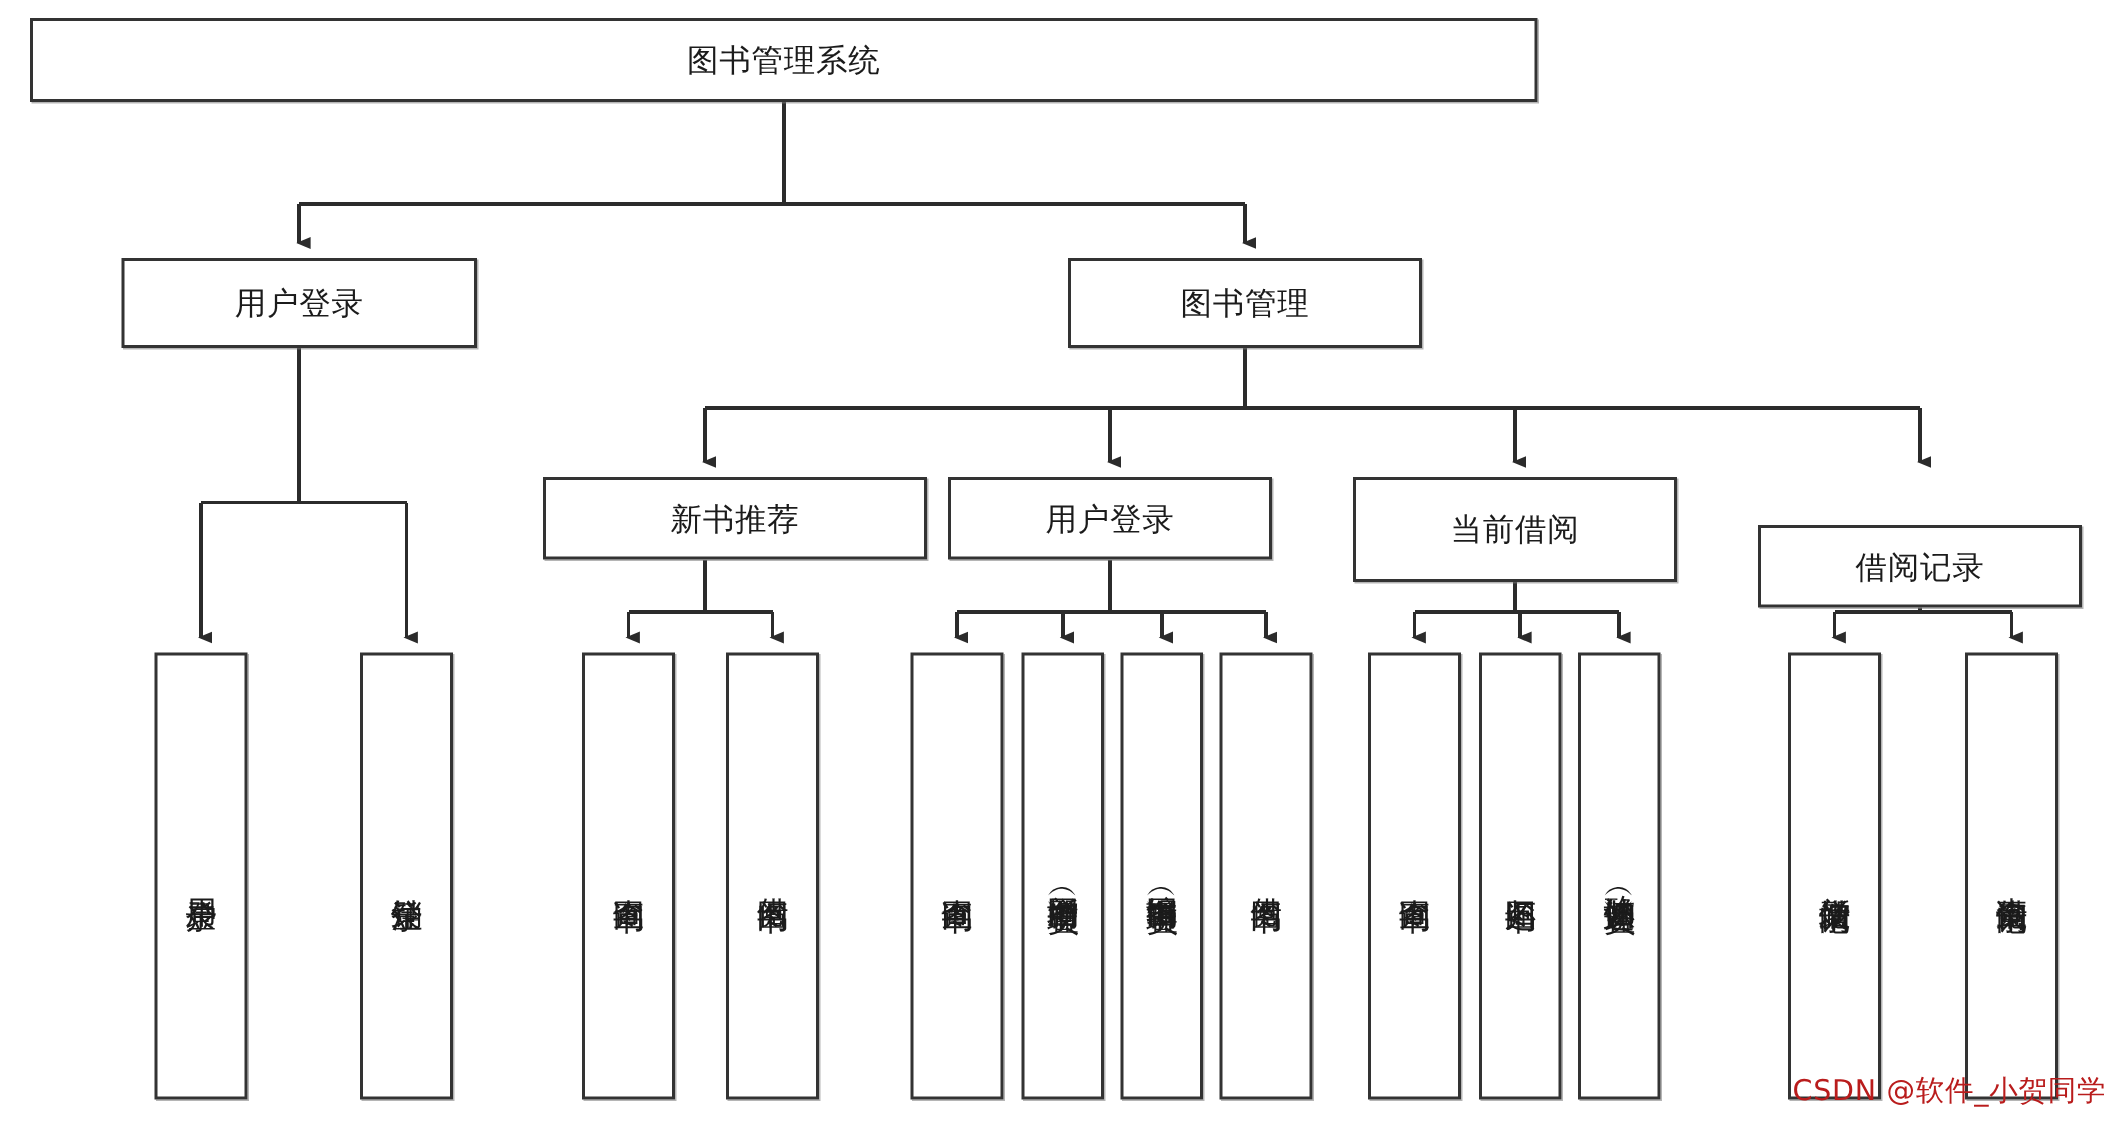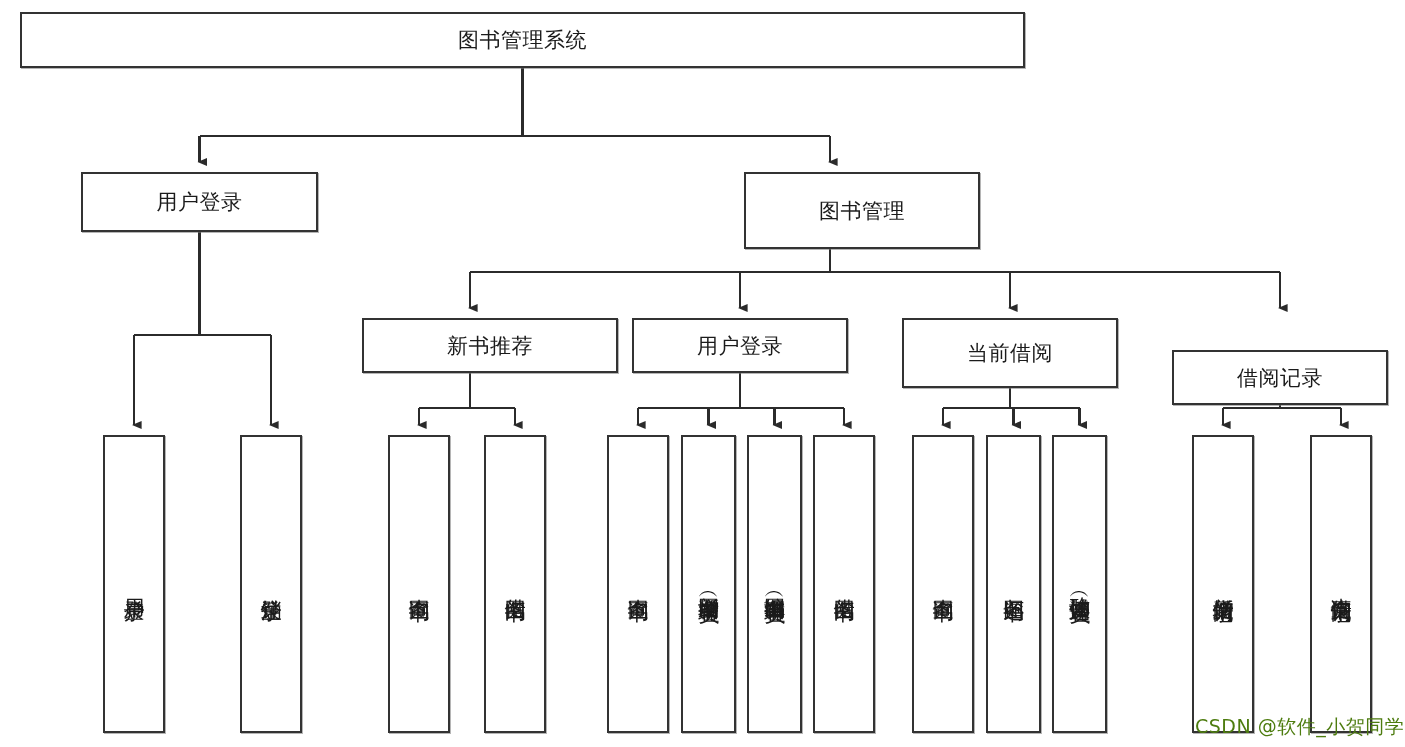--- a/index.html
+++ b/index.html
@@ -57,21 +57,21 @@
     writing-mode: vertical-rl;
     text-orientation: upright;
     font-size: 21px;
     color: #1b1b1b;
     line-height: 1.06;
     letter-spacing: 1px;
   }
   .watermark {
     position: absolute;
     font-size: 19px;
-    color: #4d7c0f;
+    color: #b91c1c;
     white-space: nowrap;
     letter-spacing: 0.5px;
   }
 </style>
 </head>
 <body>
 
 <div id="diagram-root">
 
   <svg id="diagram-svg" viewBox="0 0 1405 747" xmlns="http://www.w3.org/2000/svg">
@@ -123,21 +123,21 @@
       </div>
       <div class="node-box" style="left: 81px; top: 172px; width: 237px; height: 60px;">
         <div class="node-label-h">用户登录</div>
       </div>
       <div class="node-box" style="left: 103px; top: 435px; width: 62px; height: 298px;">
         <div class="node-label-v">用户登录</div>
       </div>
       <div class="node-box" style="left: 240px; top: 435px; width: 62px; height: 298px;">
         <div class="node-label-v">注销登录</div>
       </div>
-      <div class="node-box" style="left: 744px; top: 172px; width: 236px; height: 77px;">
+      <div class="node-box" style="left: 712px; top: 172px; width: 236px; height: 60px;">
         <div class="node-label-h">图书管理</div>
       </div>
       <div class="node-box" style="left: 362px; top: 318px; width: 256px; height: 55px;">
         <div class="node-label-h">新书推荐</div>
       </div>
       <div class="node-box" style="left: 388px; top: 435px; width: 62px; height: 298px;">
         <div class="node-label-v">查询图书</div>
       </div>
       <div class="node-box" style="left: 484px; top: 435px; width: 62px; height: 298px;">
         <div class="node-label-v">借阅图书</div>

